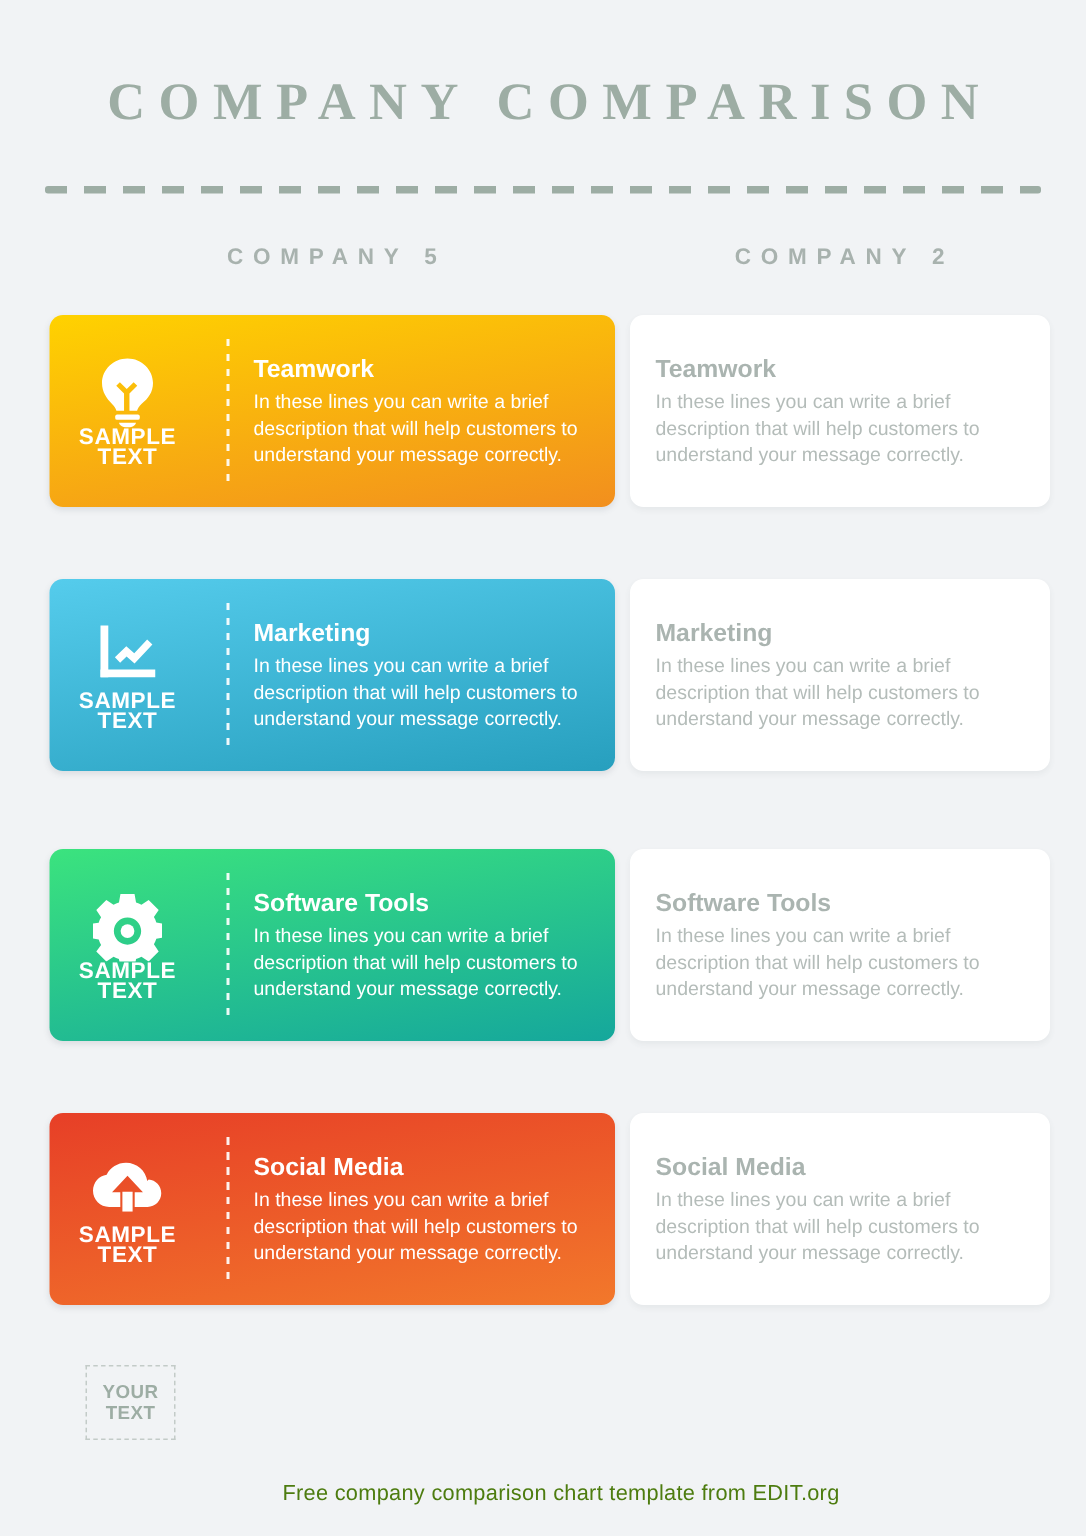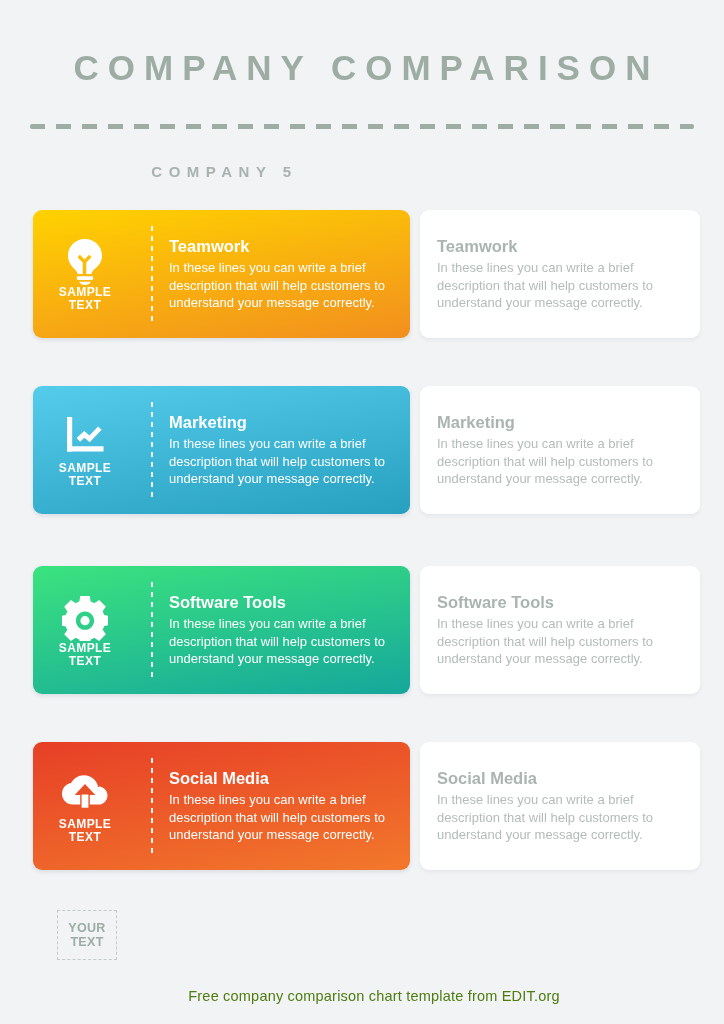--- a/index.html
+++ b/index.html
@@ -29,20 +29,21 @@
     left: 0;
     width: 724px;
     text-align: center;
     font-size: 35px;
     font-weight: bold;
     letter-spacing: 9px;
     color: #9dada4;
     text-indent: 9px;
     line-height: 44px;
     white-space: nowrap;
+    font-family: Liberation Serif, serif;
   }
 
   .dashed-rule {
     position: absolute;
     top: 124px;
     left: 30px;
     width: 664px;
     height: 5px;
     background-image: repeating-linear-gradient(
       to right,
@@ -111,21 +112,21 @@
   .icon-glyph {
     width: 46px;
     height: 48px;
     display: block;
   }
   .icon-glyph svg { display: block; width: 100%; height: 100%; }
 
   .sample-text {
     margin-top: 1px;
     color: #ffffff;
-    font-size: 12px;
+    font-size: 15px;
     font-weight: bold;
     line-height: 12.5px;
     text-align: center;
     letter-spacing: 0.4px;
     white-space: pre-line;
   }
 
   .v-dashed {
     position: absolute;
     left: 118px;
@@ -245,20 +246,21 @@
 <body style="background: rgb(241, 243, 245);">
 
 <div class="page">
 
   <div class="main-title">COMPANY COMPARISON</div>
 
   <div class="dashed-rule"></div>
 
   <div class="col-headers">
     <div class="col-header left">COMPANY 5</div>
+    <div class="col-header right">COMPANY 2</div>
   </div>
 
   <div class="row r0">
     <div class="card-left" style="background: linear-gradient(170deg, rgb(255, 210, 0) 0%, rgb(242, 143, 30) 100%);">
       <div class="icon-col">
         <span class="icon-glyph">
           <svg viewBox="0 0 46 48" xmlns="http://www.w3.org/2000/svg">
             <path fill="#ffffff" d="M23 2C13.6 2 6 9.4 6 18.4c0 5.9 3.1 10.5 6.7 13.9 1.6 1.5 2.6 3.1 2.9 4.6h5.1V25.4l-5.2-5.2 2.4-2.4 4.6 4.6 4.6-4.6 2.4 2.4-5.2 5.2v11.5h5.1c.3-1.5 1.3-3.1 2.9-4.6C36.9 28.9 40 24.3 40 18.4 40 9.4 32.4 2 23 2z"></path>
             <rect fill="#ffffff" x="14.8" y="39.3" width="16.4" height="3.6" rx="1.3"></rect>
             <path fill="#ffffff" d="M17.3 44.8h11.4c-.5 2-2.7 3.2-5.7 3.2s-5.2-1.2-5.7-3.2z"></path>

